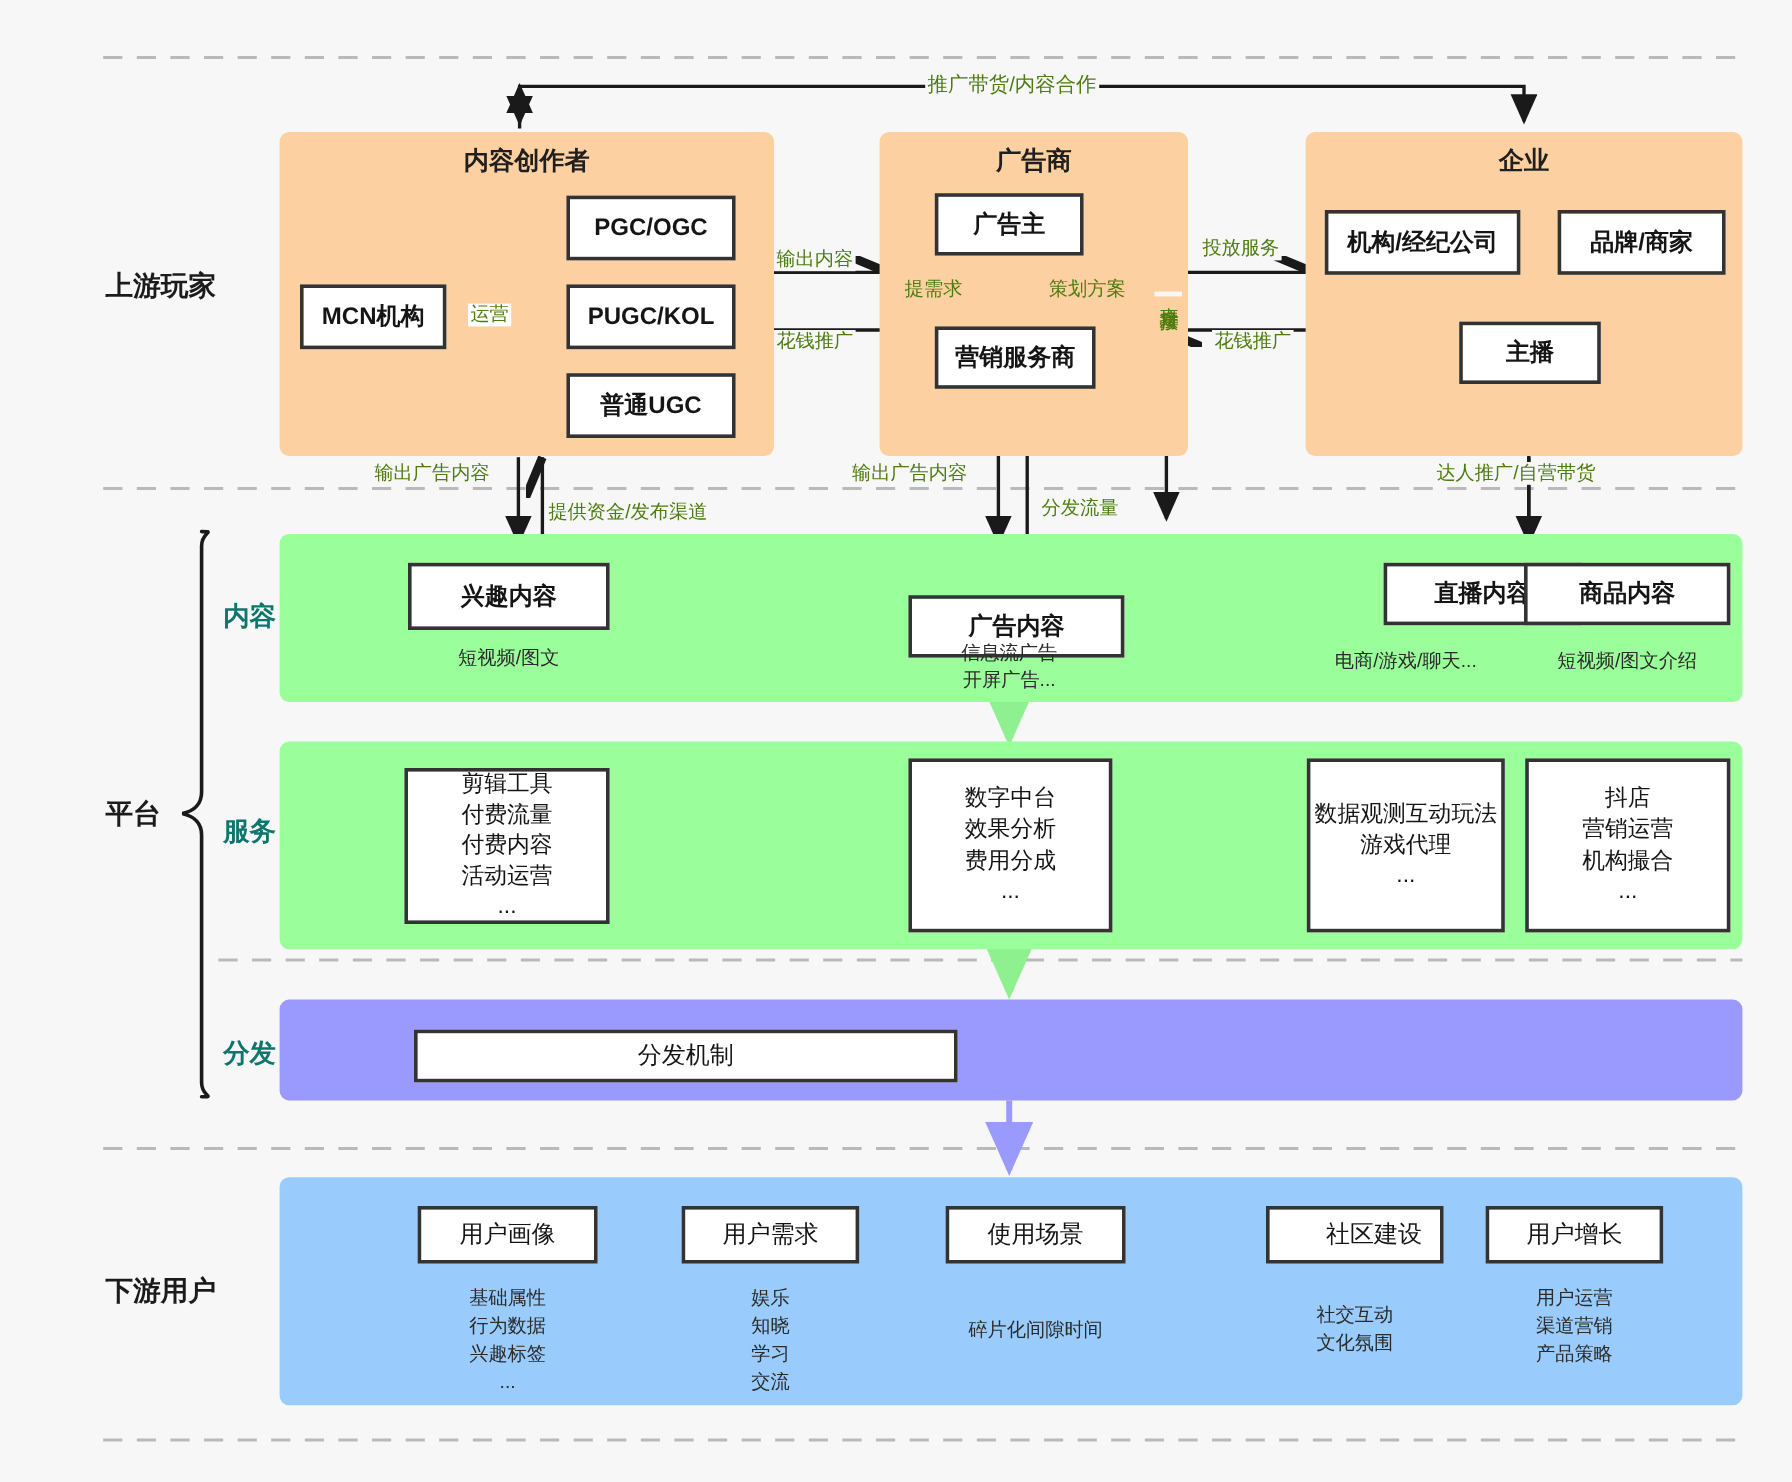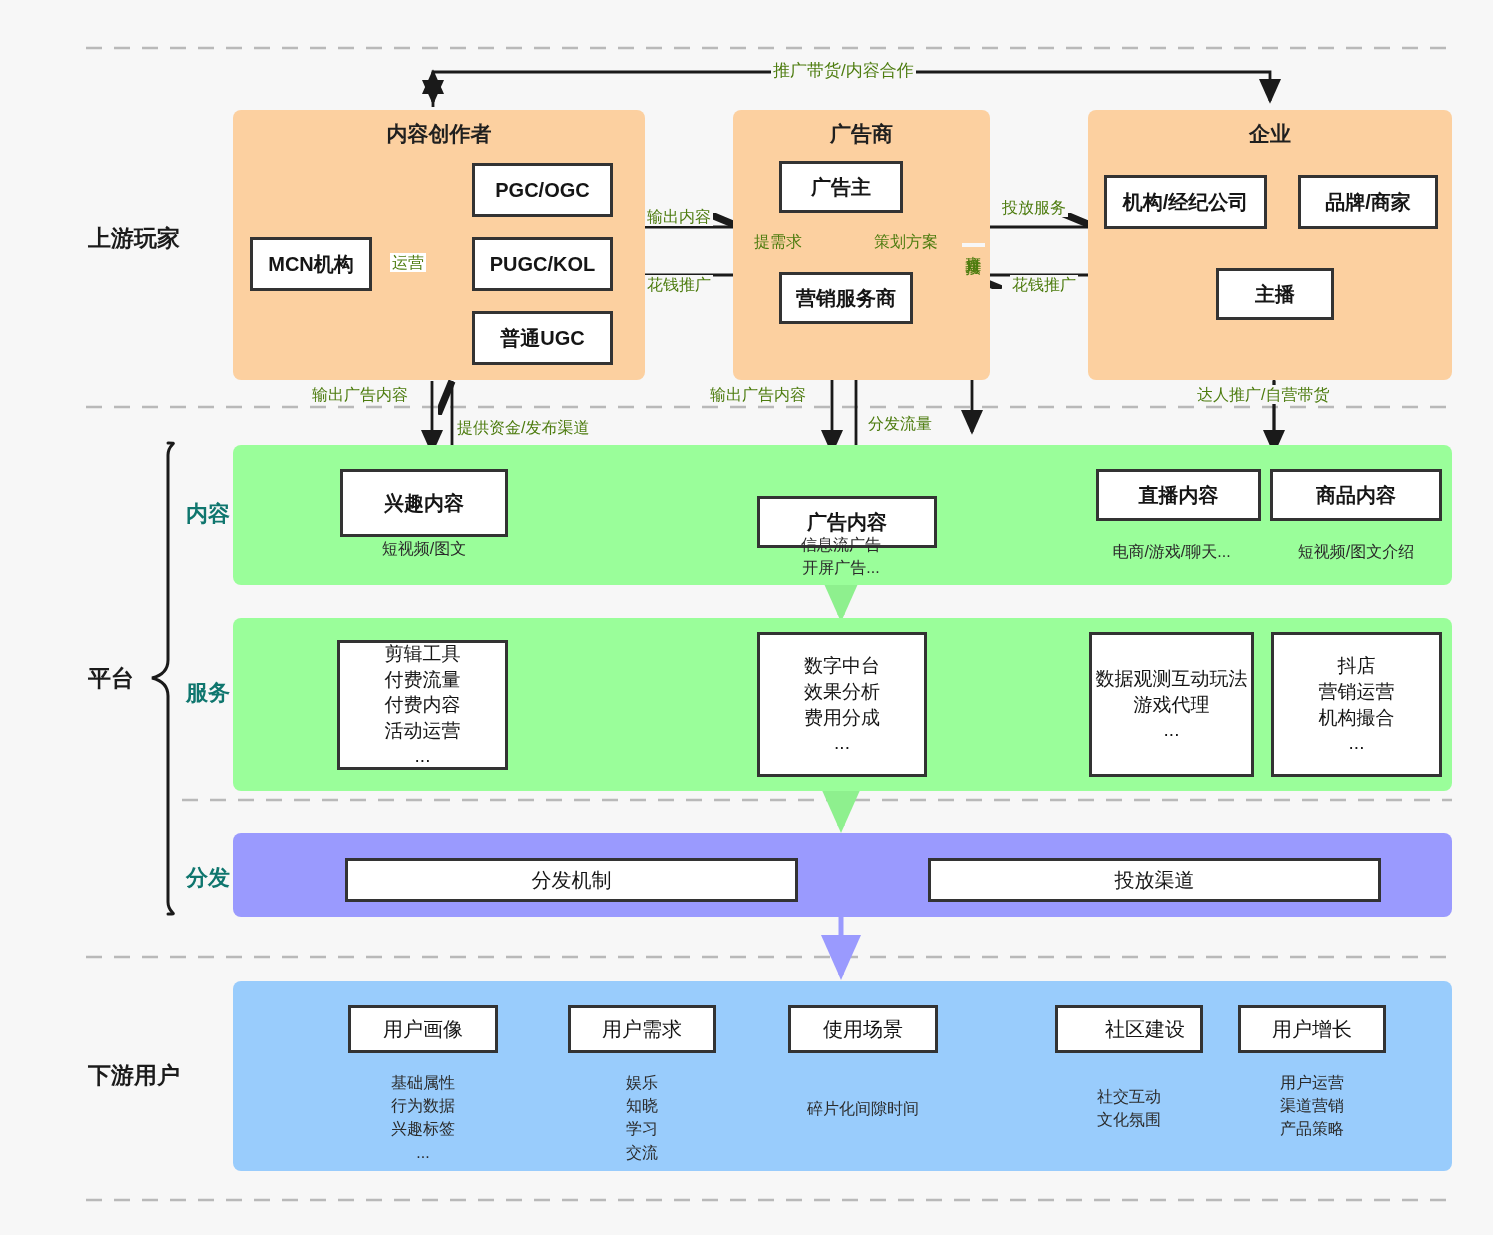--- a/index.html
+++ b/index.html
@@ -234,28 +234,28 @@
   <div class="edge-label" style="left:771px; top:61px; font-size:17px;">推广带货/内容合作</div>
 
   <div class="edge-label" style="left:310px; top:385px;">输出广告内容</div>
   <div class="edge-label" style="left:455px; top:418px;">提供资金/发布渠道</div>
   <div class="edge-label" style="left:708px; top:385px;">输出广告内容</div>
   <div class="edge-label" style="left:866px; top:414px;">分发流量</div>
   <div class="edge-label" style="left:1195px; top:385px;">达人推广/自营带货</div>
 
   <div class="band band-green" style="left:233px; top:445px; width:1219px; height:140px;"></div>
 
-  <div class="nodebox" style="left:340px; top:469px; width:168px; height:68px;">兴趣内容</div>
+  <div class="nodebox" style="left:340px; top:469px; width:168px; height:56px;">兴趣内容</div>
   <div class="caption" style="left:340px; top:537px; width:168px;">短视频/图文</div>
 
   <div class="nodebox" style="left:757px; top:496px; width:180px; height:52px;">广告内容</div>
   <div class="caption" style="left:757px; top:533px; width:168px;">信息流广告
 开屏广告...</div>
 
-  <div class="nodebox" style="left:1096px; top:469px; width:165px; height:52px;">直播内容</div>
+  <div class="nodebox" style="left:1153px; top:469px; width:165px; height:52px;">直播内容</div>
   <div class="caption" style="left:1089px; top:540px; width:165px;">电商/游戏/聊天...</div>
 
   <div class="nodebox" style="left:1270px; top:469px; width:172px; height:52px;">商品内容</div>
   <div class="caption" style="left:1270px; top:540px; width:172px;">短视频/图文介绍</div>
 
   <div class="band band-green" style="left:233px; top:618px; width:1219px; height:173px;"></div>
 
   <div class="nodebox multiline" style="left:337px; top:640px; width:171px; height:130px;">剪辑工具
 付费流量
 付费内容
@@ -269,21 +269,20 @@
 游戏代理
 ...</div>
   <div class="nodebox multiline" style="left:1271px; top:632px; width:171px; height:145px;">抖店
 营销运营
 机构撮合
 ...</div>
 
   <div class="band band-purple" style="left:233px; top:833px; width:1219px; height:84px;"></div>
 
   <div class="nodebox wide" style="left:345px; top:858px; width:453px; height:44px;">分发机制</div>
-  <div class="nodebox wide" style="left:928px; top:858px; width:453px; height:44px;">投放渠道</div>
 
   <div class="band band-blue" style="left:233px; top:981px; width:1219px; height:190px;"></div>
 
   <div class="nodebox plain" style="left:348px; top:1005px; width:150px; height:48px;">用户画像</div>
   <div class="caption" style="left:348px; top:1071px; width:150px;">基础属性
 行为数据
 兴趣标签
 ...</div>
 
   <div class="nodebox plain" style="left:568px; top:1005px; width:148px; height:48px;">用户需求</div>

